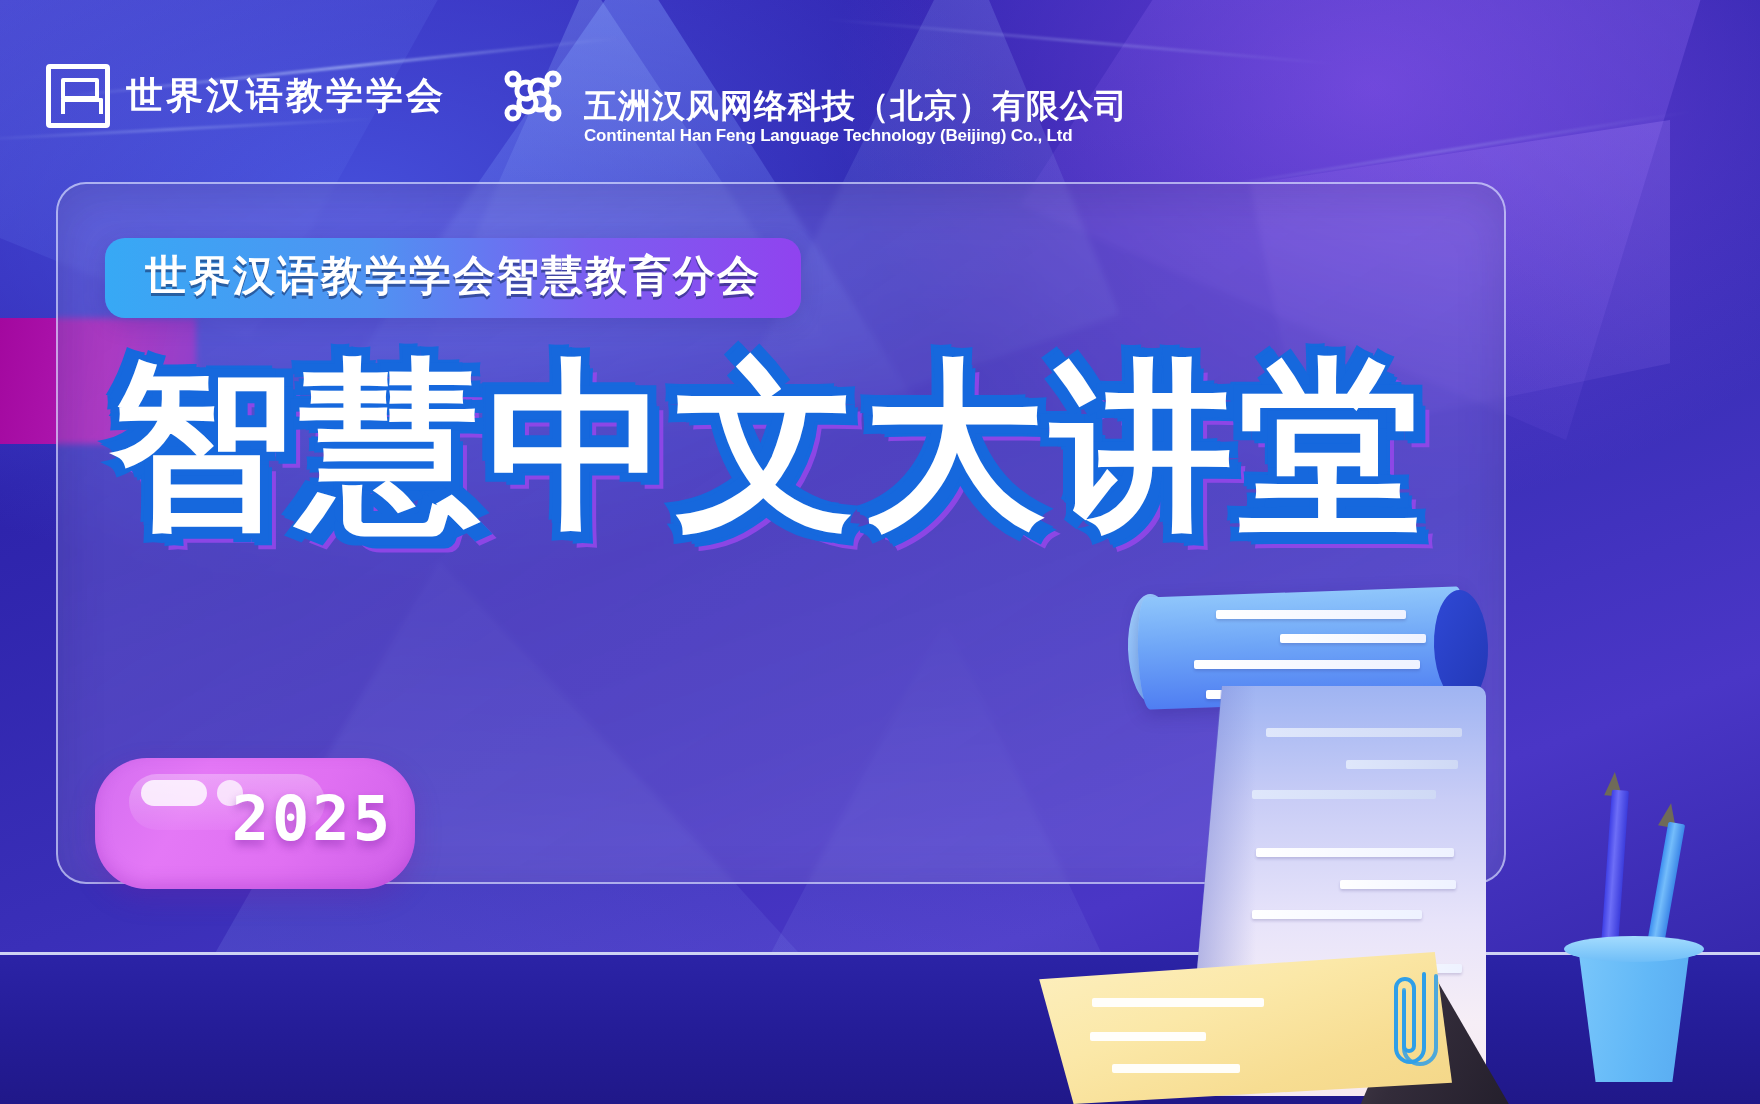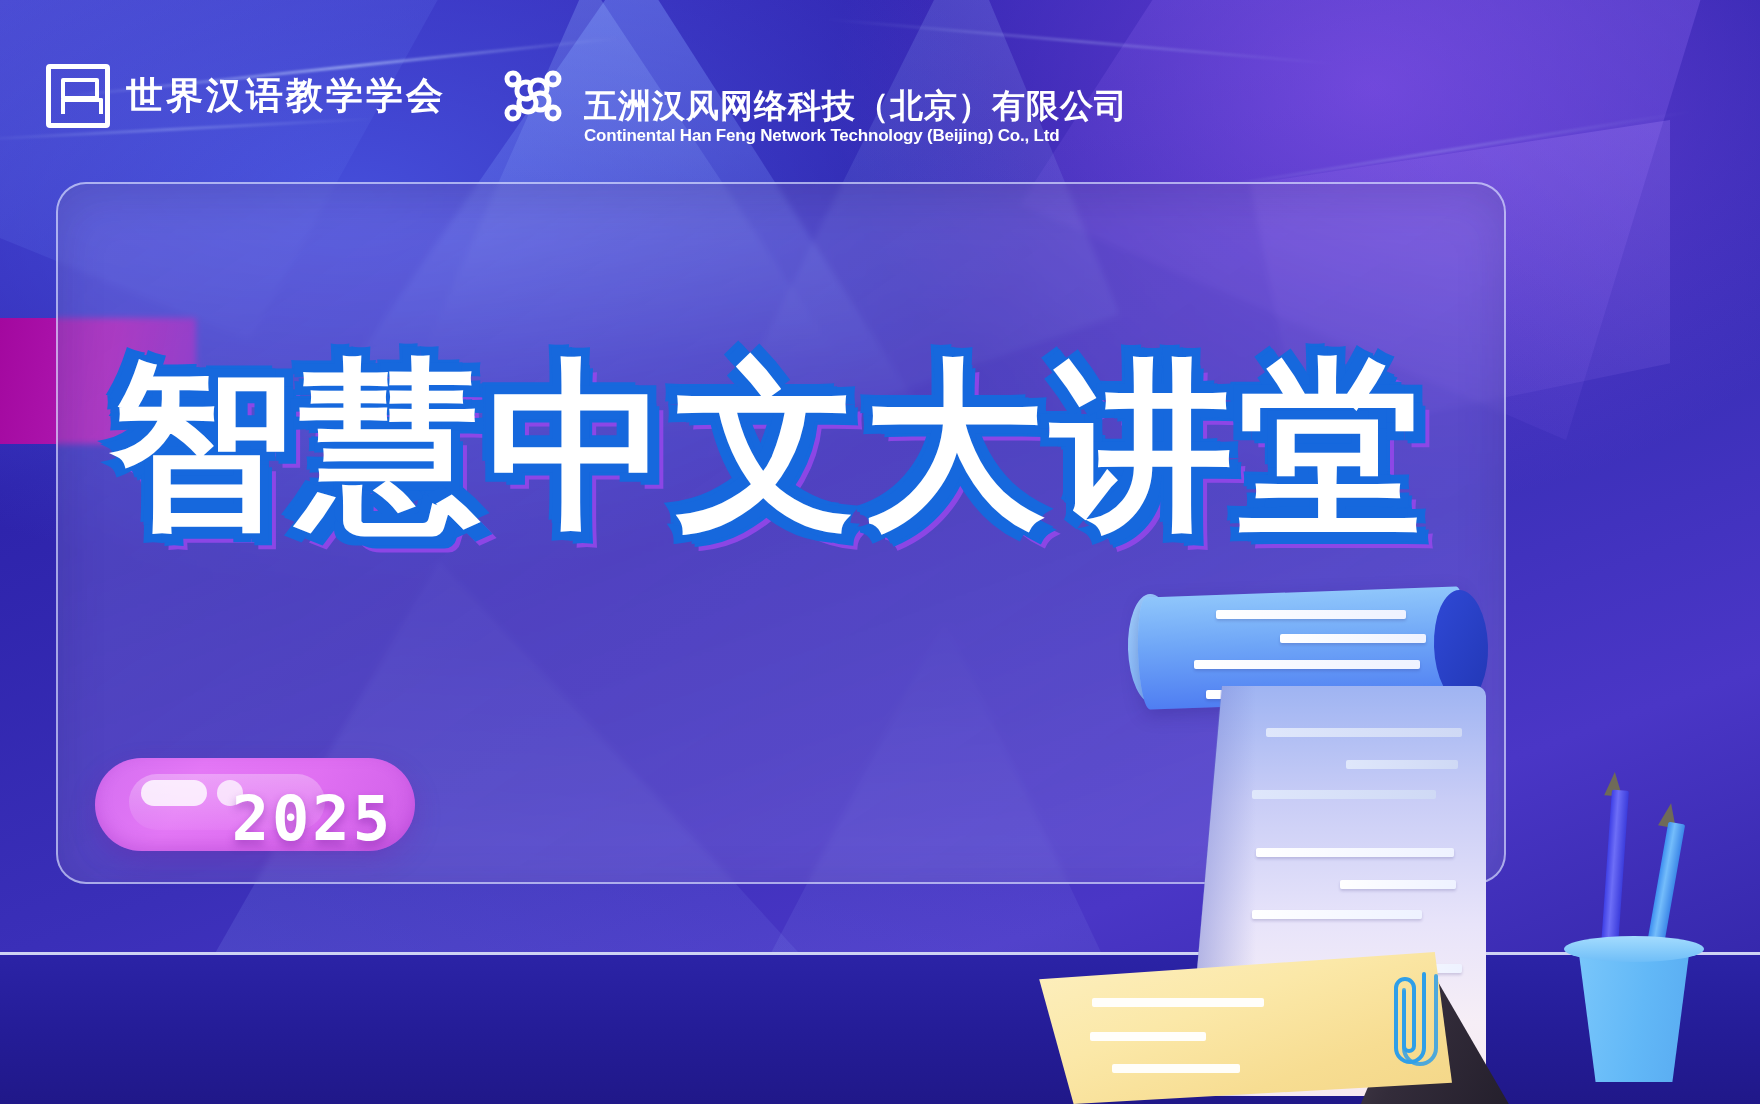--- a/index.html
+++ b/index.html
@@ -82,21 +82,21 @@
        9px  9px 0 #1668dd,
       -9px  9px 0 #1668dd,
        9px -9px 0 #1668dd,
       -12px -12px 0 #1668dd,
        12px  12px 0 #1668dd,
        16px 16px 0 rgba(150,70,235,.85);
     margin-left: 19px;
   }
 
   
-  .year-pill{position:absolute;left:95px;top:758px;width:320px;height:93px;
+  .year-pill{position:absolute;left:95px;top:758px;width:320px;height:131px;
     border-radius:52px;
     background:linear-gradient(120deg,#d46ef0 0%,#e478f6 30%,#e070f2 62%,#cf5fe8 100%);
     box-shadow:0 10px 26px rgba(120,30,160,.28), inset 0 -6px 16px rgba(150,40,190,.30);}
   .year-pill .gloss{position:absolute;left:34px;top:16px;width:196px;height:56px;border-radius:28px;
     background:linear-gradient(180deg,rgba(255,255,255,.30),rgba(255,255,255,.06));}
   .year-pill .nub{position:absolute;left:46px;top:22px;width:66px;height:26px;border-radius:13px;
     background:rgba(255,255,255,.80);}
   .year-pill .dot{position:absolute;left:122px;top:22px;width:26px;height:26px;border-radius:50%;
     background:rgba(255,255,255,.72);}
   .year-pill .yr{position:absolute;left:0;right:22px;top:24px;text-align:right;
@@ -207,28 +207,31 @@
           <path d="M35 31c6 7 2 16-5 16s-11-7-8-13"></path>
           <path d="M35 31c-7 6-16 2-16-5s7-11 13-8"></path>
           <circle cx="15" cy="14" r="6"></circle>
           <circle cx="55" cy="14" r="6"></circle>
           <circle cx="15" cy="48" r="6"></circle>
           <circle cx="55" cy="48" r="6"></circle>
         </g>
       </svg>
       <div class="logo-text l2">
         <div class="cn">五洲汉风网络科技（北京）有限公司</div>
-        <div class="en">Continental Han Feng Network Technology (Beijing) Co., Ltd</div>
+        <div class="en">Continental Han Feng Language Technology (Beijing) Co., Ltd</div>
       </div>
     </div>
 
   </div>
 
   <div class="card"></div>
 
+  <div class="badge">
+    <span>世界汉语教学学会智慧教育分会</span>
+  </div>
 
   <div class="title">
     <span class="tx">智慧中文大讲堂</span>
   </div>
 
   <div class="year-pill">
     <div class="gloss"></div>
     <div class="nub"></div>
     <div class="dot"></div>
     <div class="yr">2025</div>

